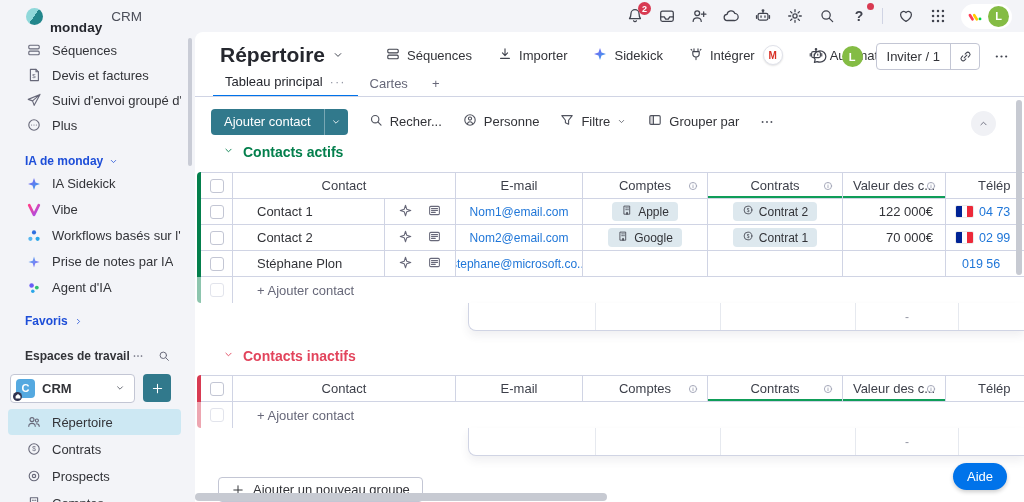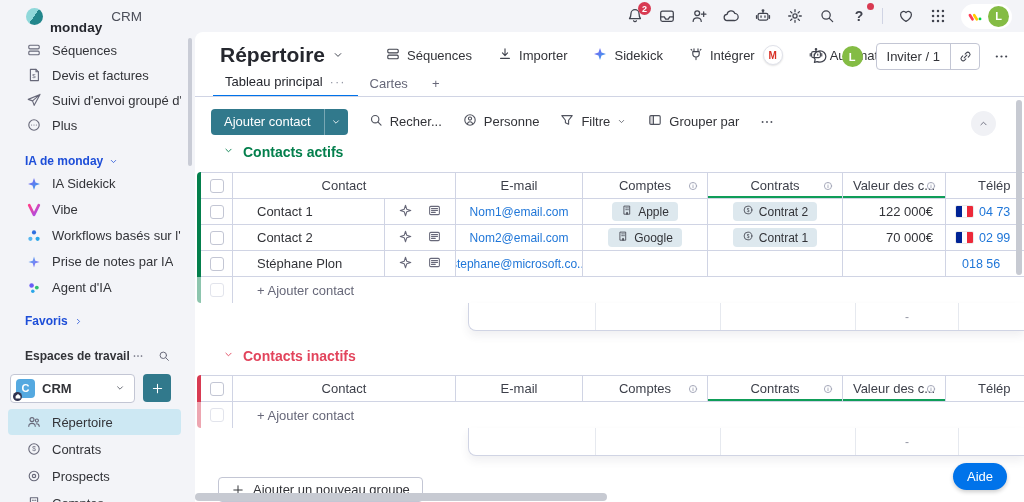--- a/index.html
+++ b/index.html
@@ -686,21 +686,21 @@
                   <path d="M6 7.5h8M6 10h8M6 12.5h5"></path>
                 </svg></span>
           </div>
           <div class="cell c-email">
               <span class="email-link">stephane@microsoft.co...</span>
             </div>
           <div class="cell c-comptes"></div>
           <div class="cell c-contrats"></div>
           <div class="cell c-valeur"></div>
           <div class="cell c-phone" style="padding-left:16px">
-            <span class="phone-txt">018 56</span>
+            <span class="phone-txt">019 56</span>
           </div>
         </div>
 
         <div class="trow" style="border-bottom:none">
           <div class="cell c-check">
               <span class="checkbox faded"></span>
             </div>
           <div class="addrow-lbl">+ Ajouter contact</div>
         </div>
       </div>

